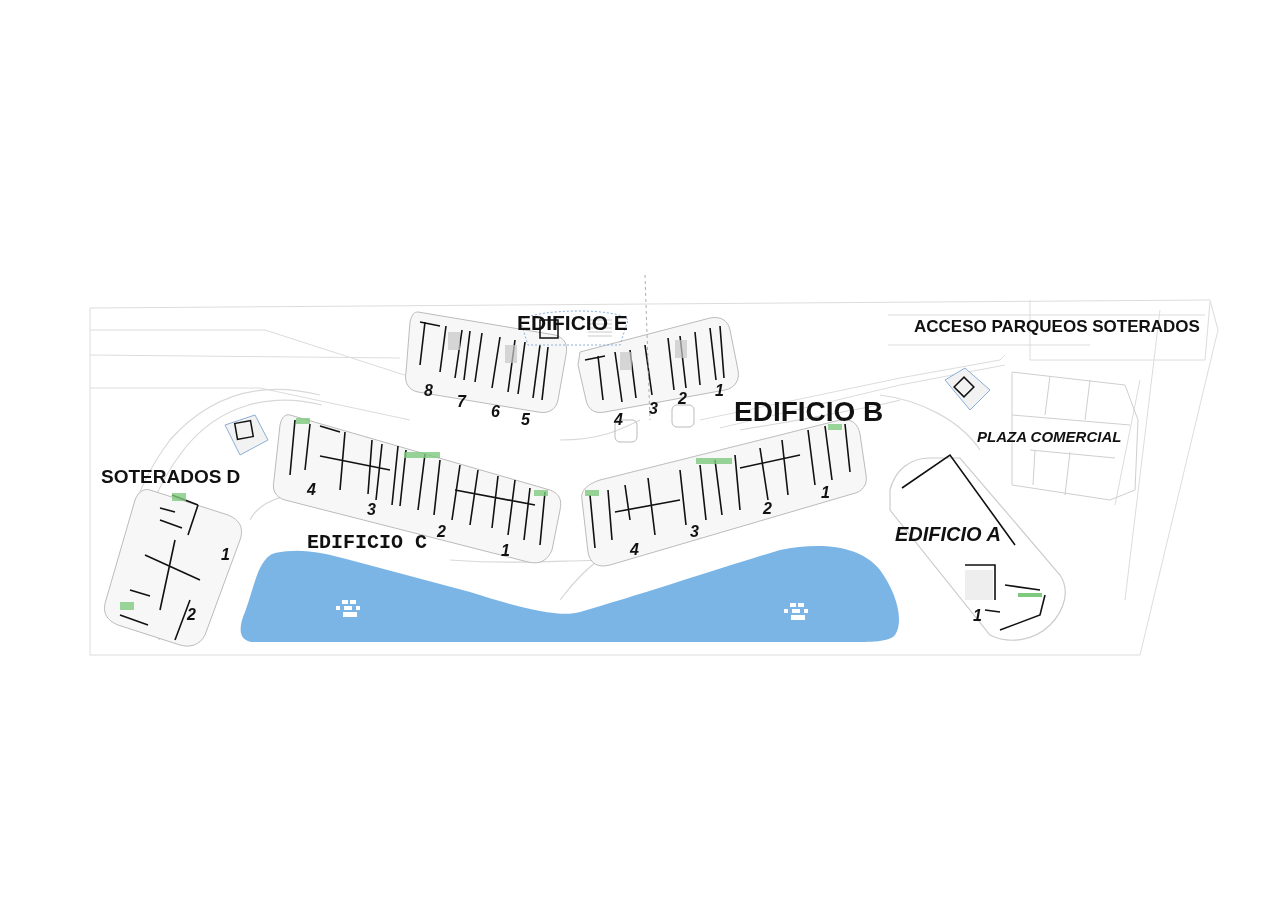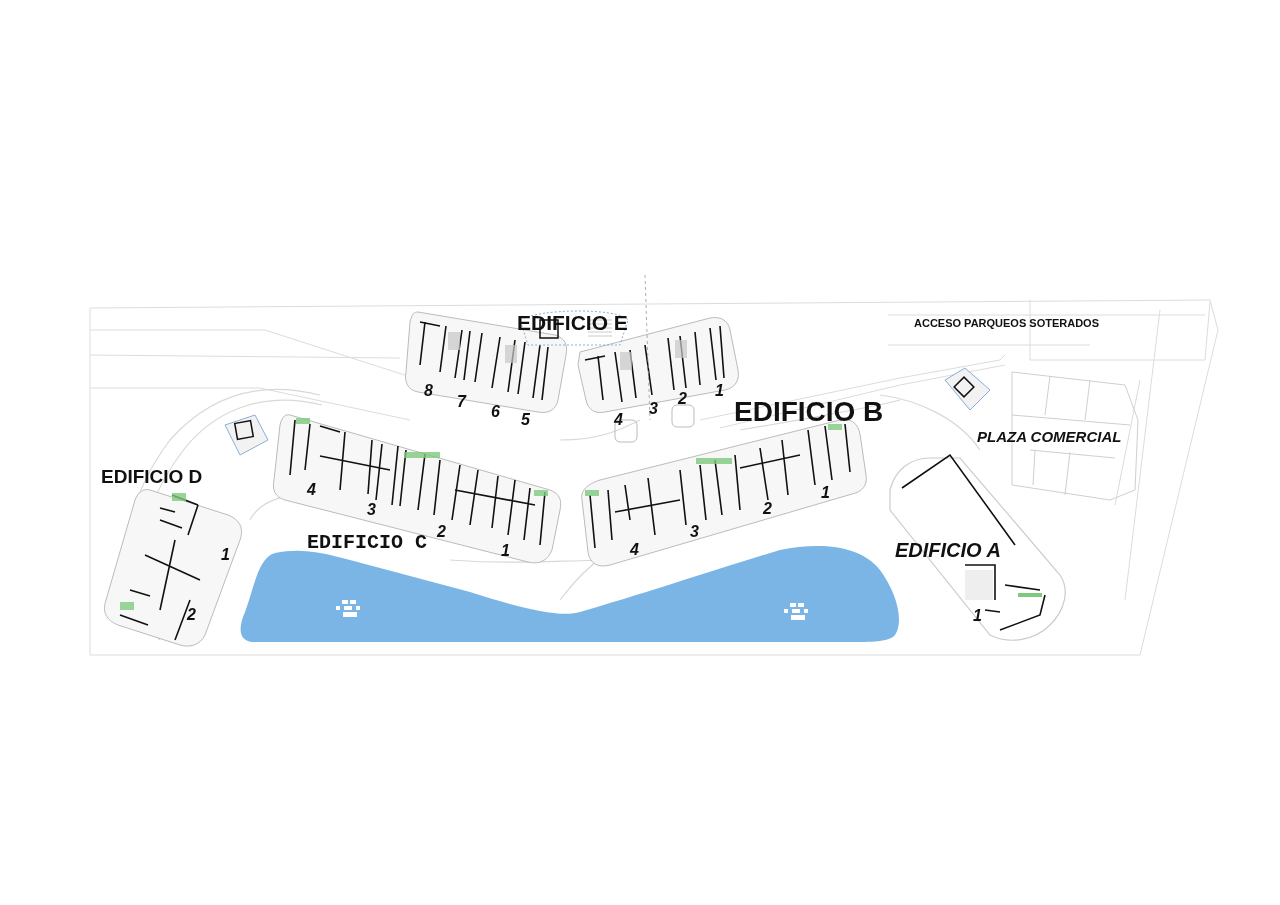--- a/index.html
+++ b/index.html
@@ -139,23 +139,23 @@
         <rect x="792" y="609" width="8" height="4"></rect>
         <rect x="804" y="609" width="4" height="4"></rect>
       <rect x="791" y="615" width="14" height="5"></rect>
     </g>
   </g>
 </svg>
 
 <div class="lbl lbl-upright" style="left:517px; top:268px;margin-top:44px;">EDIFICIO E</div>
 <div class="lbl lbl-upright" style="left:734px; top:398px; font-size:28px;">EDIFICIO B</div>
 <div class="lbl lbl-upright" style="left:307px; top:533px; font-size:20px;font-family:Liberation Mono, monospace;">EDIFICIO C</div>
-<div class="lbl lbl-upright" style="left:101px; top:467px; font-size:19px;">EDIFICIO D</div>
-<div class="lbl lbl-italic" style="left:895px; top:524px; font-size:20px;margin-top:16px;">EDIFICIO A</div>
-<div class="lbl" style="left:914px; top:318px; font-size:11px;">ACCESO PARQUEOS SOTERADOS</div>
+<div class="lbl lbl-upright" style="left:101px; top:467px; font-size:19px;">SOTERADOS D</div>
+<div class="lbl lbl-italic" style="left:895px; top:524px; font-size:20px;">EDIFICIO A</div>
+<div class="lbl" style="left:914px; top:318px; font-size:17px;">ACCESO PARQUEOS SOTERADOS</div>
 <div class="lbl lbl-italic" style="left:977px; top:429px; font-size:15px;">PLAZA COMERCIAL</div>
 
 <div class="unit" style="left:424px; top:383px;">8</div>
 <div class="unit" style="left:457px; top:394px;">7</div>
 <div class="unit" style="left:491px; top:404px;">6</div>
 <div class="unit" style="left:521px; top:412px;">5</div>
 <div class="unit" style="left:614px; top:412px;">4</div>
 <div class="unit" style="left:649px; top:401px;">3</div>
 <div class="unit" style="left:678px; top:391px;">2</div>
 <div class="unit" style="left:715px; top:383px;">1</div>

